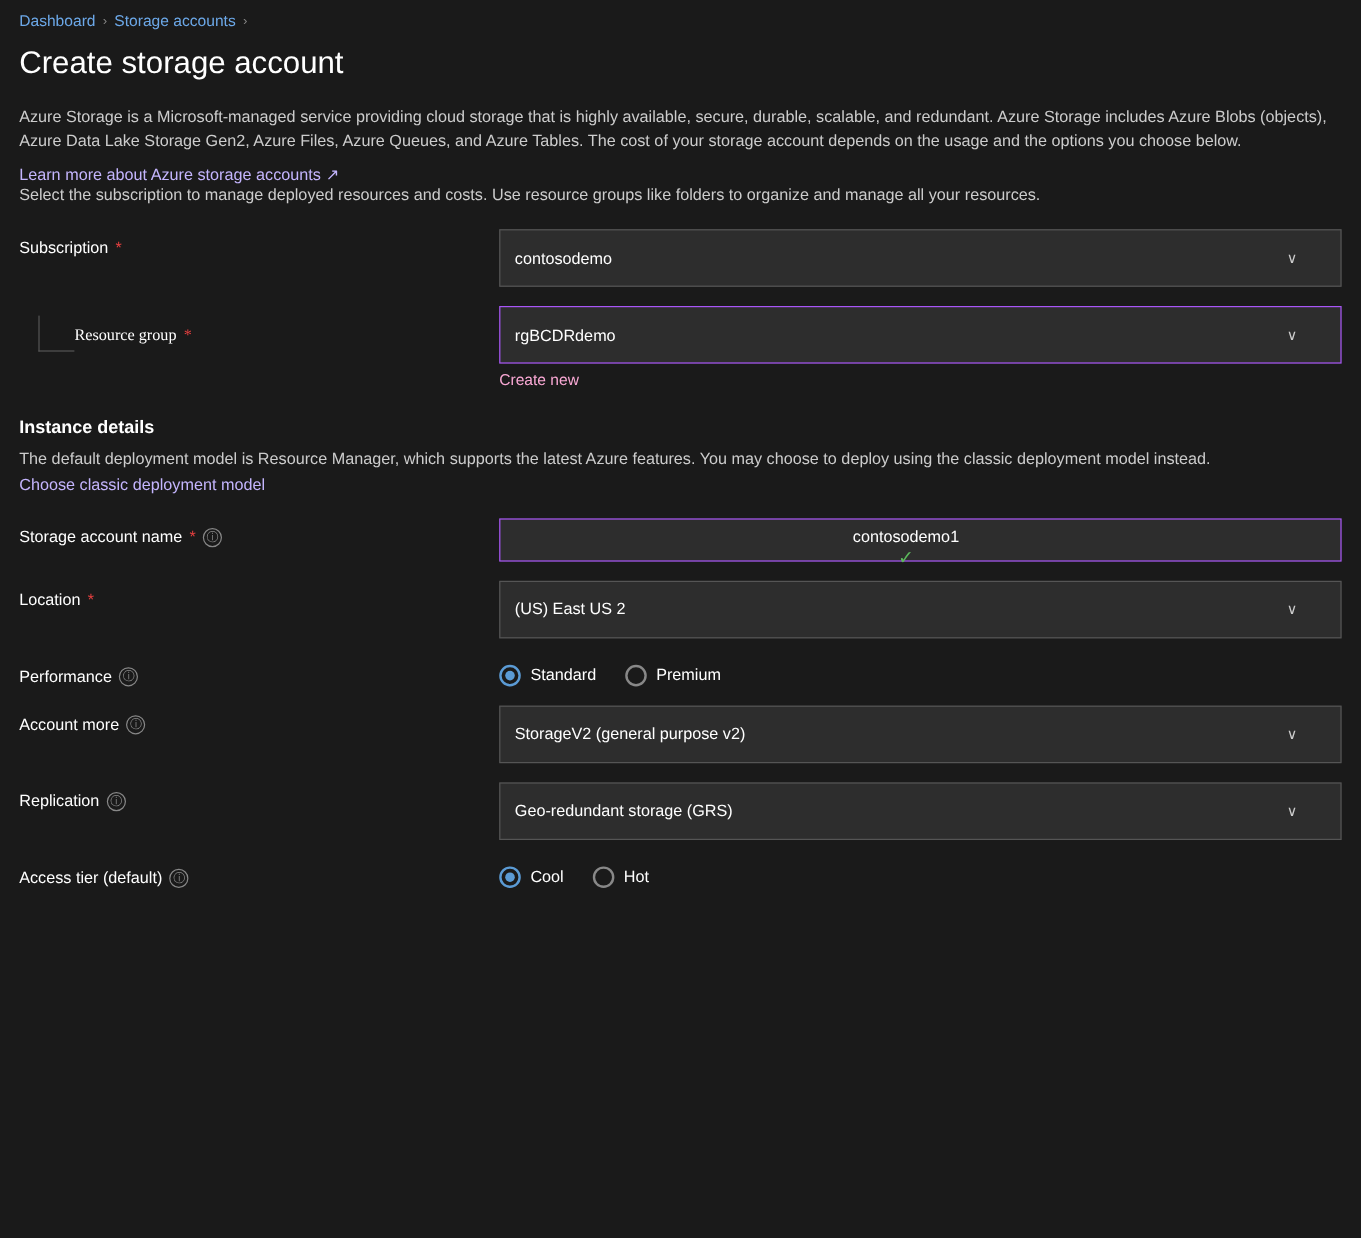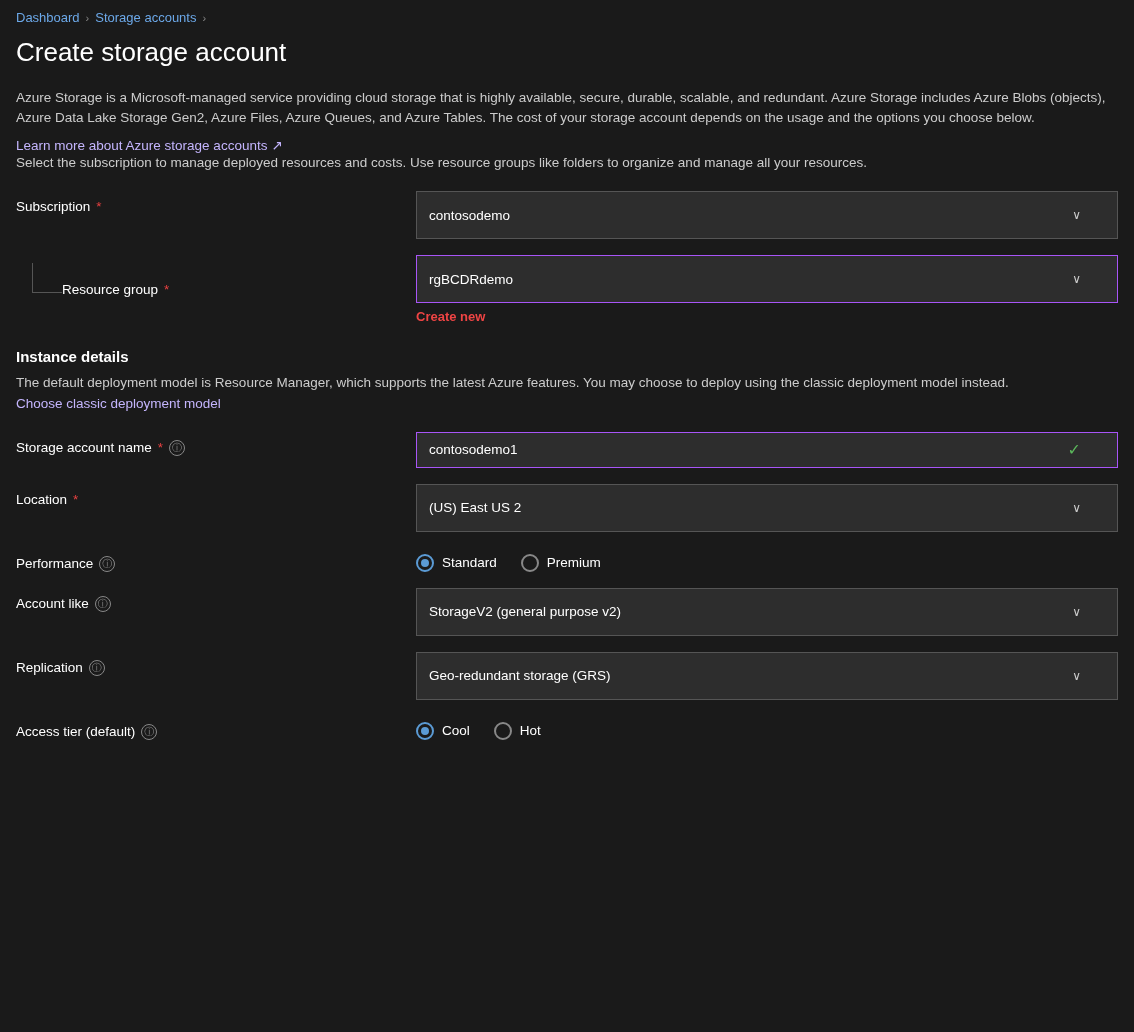--- a/index.html
+++ b/index.html
@@ -151,20 +151,21 @@
       width: 100%;
       background-color: #2d2d2d;
       border: 1px solid #a855f7;
       color: #ffffff;
       padding: 7px 36px 7px 12px;
       font-size: 13.5px;
       height: 36px;
       display: flex;
       align-items: center;
       justify-content: space-between;
+      flex-direction: column;
     }
 
     .check-icon {
       color: #5cb85c;
       font-size: 16px;
     }
 
     
     .radio-group {
       display: flex;
@@ -212,22 +213,23 @@
       display: flex;
       align-items: flex-start;
       margin-bottom: 16px;
       gap: 20px;
     }
 
     .indent-line-col {
       width: 380px;
       min-width: 380px;
       display: flex;
-      align-items: flex-end;
+      align-items: flex-start;
       padding-top: 8px;
+      font-family: Liberation Serif, serif;
     }
 
     .indent-line {
       width: 30px;
       height: 30px;
       border-left: 1px solid #555;
       border-bottom: 1px solid #555;
       margin-left: 16px;
       margin-bottom: 4px;
     }
@@ -235,25 +237,24 @@
     .indent-label {
       padding-top: 8px;
       font-size: 13.5px;
       color: #ffffff;
       display: flex;
       align-items: center;
       gap: 6px;
     }
 
     .create-new-link {
-      color: #ef4444;
+      color: #f9a8d4;
       cursor: pointer;
       font-size: 13px;
       margin-top: 6px;
-      font-weight: bold;
     }
   </style>
 </head>
 <body>
 
 <nav class="breadcrumb">
   <span class="breadcrumb-item">Dashboard</span>
   <span class="breadcrumb-separator">›</span>
   <span class="breadcrumb-item">Storage accounts</span>
   <span class="breadcrumb-separator">›</span>
@@ -368,21 +369,21 @@
           <span class="radio-label">Premium</span>
         </div>
       </div>
     </div>
   </div>
 
   
   <div class="form-row">
     <div class="form-label-col">
       <span class="form-label">
-        <span>Account like</span>
+        <span>Account more</span>
         <span class="info-icon">ⓘ</span>
       </span>
     </div>
     <div class="form-control-col">
       <div class="dropdown">
         <span>StorageV2 (general purpose v2)</span>
         <span class="dropdown-arrow">∨</span>
       </div>
     </div>
   </div>

